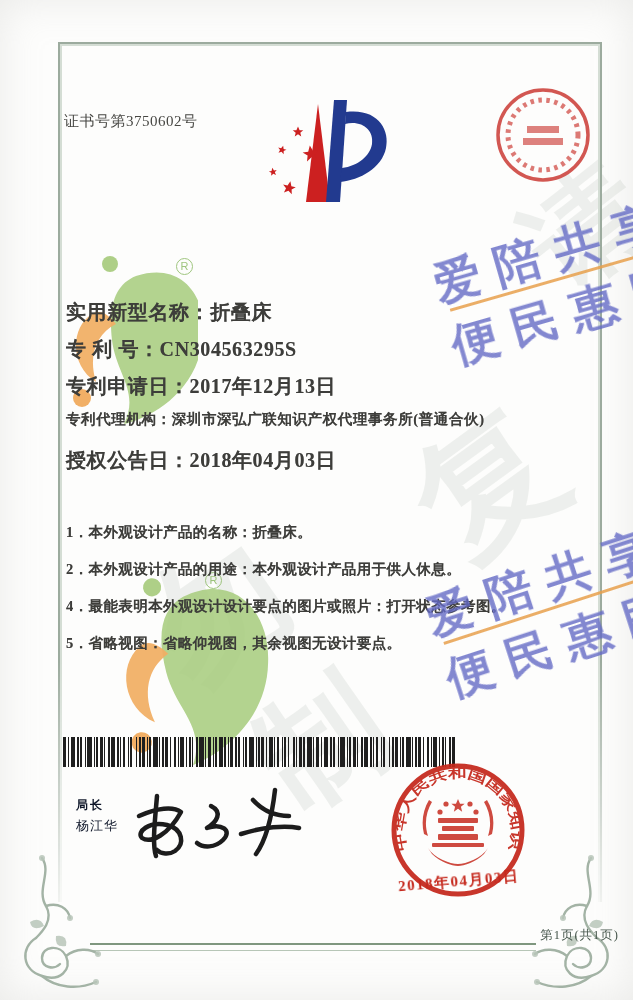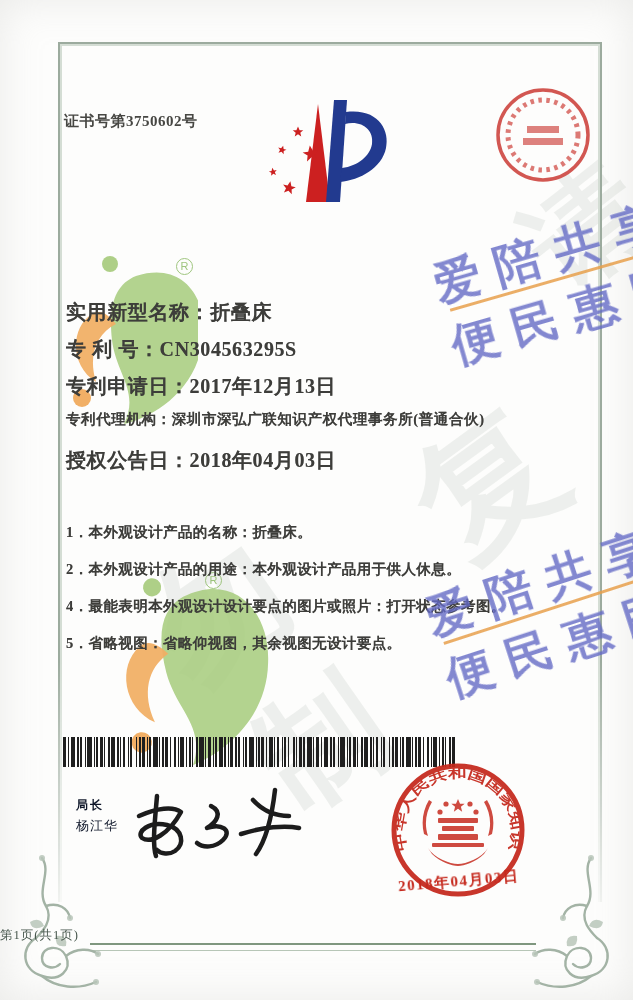--- a/index.html
+++ b/index.html
@@ -33,37 +33,37 @@
     position:absolute; z-index:4;
     font-family:"DejaVu Sans","Liberation Sans",sans-serif; font-weight:bold;
     color:rgba(100,106,198,.80); transform-origin:left top; line-height:1.05;
     filter:blur(.3px); white-space:nowrap;
   }
   .blue-wm .row1{font-size:47px; letter-spacing:15px;}
   .blue-wm .row2{font-size:47px; letter-spacing:15px; margin-top:10px;}
   .blue-wm .orange-line{height:3px; width:330px; background:rgba(232,160,76,.85); margin:2px 0 0 8px;}
   
   .cert-no{position:absolute; left:64px; top:112px; z-index:3;
-    font-size:15px; font-weight:700; color:#474743; letter-spacing:.5px;}
+    font-size:15px; font-weight:400; color:#474743; letter-spacing:.5px;}
   .title{position:absolute; left:0; top:220px; width:633px; text-align:center; z-index:3;
     font-size:31px; font-weight:bold; color:#3a3a38; letter-spacing:9px; text-indent:9px;
     text-shadow:0 0 .6px rgba(40,40,40,.55);}
   .fields{position:absolute; left:66px; top:299px; z-index:3; width:520px;}
   .frow{font-size:20px; font-weight:600; color:#3d3d3a; height:37px; letter-spacing:.6px;
     text-shadow:0 0 .5px rgba(40,40,40,.45); white-space:nowrap;}
   .frow.agency{font-size:14.5px;}
   .items{position:absolute; left:66px; top:523px; z-index:3; width:520px;}
   .irow{font-size:14.5px; font-weight:600; color:#3d3d3a; height:37px; letter-spacing:.4px;
     text-shadow:0 0 .5px rgba(40,40,40,.45); white-space:nowrap;}
   .barcode{position:absolute; left:63px; top:737px; z-index:3;}
   .director{position:absolute; left:76px; top:797px; z-index:3; color:#0f172a;}
   .director .t{font-size:12px; font-weight:600; letter-spacing:2px;}
   .director .n{font-size:13px; font-weight:400; margin-top:3px; letter-spacing:1px;}
   .signature{position:absolute; left:125px; top:778px; z-index:3;}
-  .footer{position:absolute; left:0; top:927px; width:619px; text-align:left; z-index:3;
+  .footer{position:absolute; left:0; top:927px; width:619px; text-align:right; z-index:3;
     font-size:12.5px; color:#46564c; letter-spacing:1px;}
   
   .seal-top{position:absolute; left:494px; top:86px; z-index:5; filter:blur(.5px); opacity:.92;}
   .seal-bottom{position:absolute; left:388px; top:760px; z-index:5; opacity:.93; filter:blur(.3px);}
   .seal-date{position:absolute; left:398px; top:872px; z-index:5; transform:rotate(-5deg);
     font-size:15px; font-weight:bold; color:#c5281c; letter-spacing:1.5px; filter:blur(.3px);}
   .reg-mark{position:absolute; z-index:1; color:#8ebb68; font-size:11px;
     border:1.5px solid #8ebb68; border-radius:50%; width:15px; height:15px; line-height:15px;
     text-align:center; font-family:"Liberation Sans",sans-serif; opacity:.85;}
 </style>

